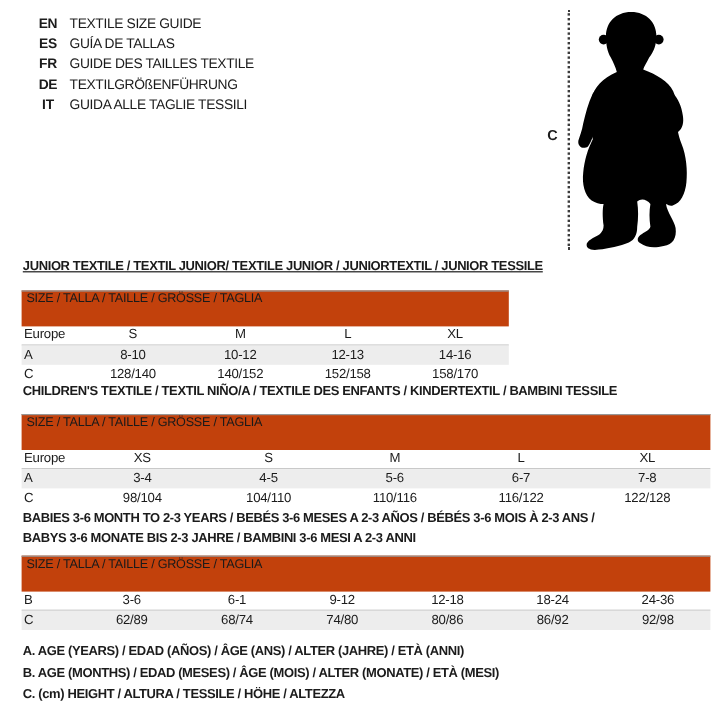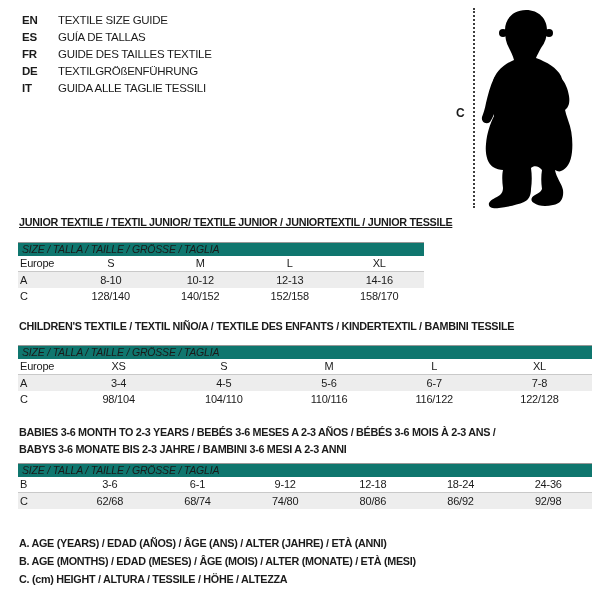--- a/index.html
+++ b/index.html
@@ -8,37 +8,37 @@
     font-family:"Liberation Sans", sans-serif;
     background:#ffffff;
     color:#1b1b1b;
     position:relative;
     overflow:hidden;
   }
   .abs { position:absolute; }
 
   
   .lang-list { left:22px; top:11px; }
-  .lang-row { display:flex; height:17px; align-items:center; }
+  .lang-row { display:flex; height:17px; align-items:center;text-align:center; }
   .lang-code { width:36px; font-weight:bold; font-size:11.5px; letter-spacing:-0.2px; }
   .lang-text { font-weight:normal; font-size:11.5px; letter-spacing:-0.3px; white-space:nowrap; }
 
   
   .height-line { left:473px; top:8px; height:200px; width:0; border-left:2px dotted #3c3c3c; }
   .height-label { left:456px; top:106px; font-weight:bold; font-size:12px; }
   .baby-svg { left:477px; top:2px; }
 
   
   .sec-title { font-weight:bold; font-size:10.8px; letter-spacing:-0.3px; line-height:15px; white-space:nowrap; }
 
   
   .size-table { position:absolute; font-size:11px; }
   .size-bar {
-    height:14px; line-height:13px; background:#0f766e; border-top:1px solid #979797;
-    padding-left:4px; font-size:10.5px; color:#1a1a1a; letter-spacing:-0.2px; white-space:nowrap;font-style:italic;
+    height:30px; line-height:13px; background:#c2410c; border-top:1px solid #979797;
+    padding-left:4px; font-size:10.5px; color:#1a1a1a; letter-spacing:-0.2px; white-space:nowrap;
   }
   .trow { display:flex; height:16px; line-height:16px; }
   .trow.sep { border-bottom:1px solid #c9c9c9; line-height:15px;align-items:flex-end; }
   .trow.shade { background:#ededed; }
   .tlabel { width:48px; padding-left:2px; letter-spacing:-0.2px; }
   .tcell { flex:1; text-align:center; letter-spacing:-0.2px; }
 
   
   .legend-line { font-weight:bold; font-size:10.8px; letter-spacing:-0.3px; height:18px; line-height:18px; white-space:nowrap; }
 </style>
@@ -188,21 +188,21 @@
     <span class="tlabel">B</span>
     <span class="tcell">3-6</span>
     <span class="tcell">6-1</span>
     <span class="tcell">9-12</span>
     <span class="tcell">12-18</span>
     <span class="tcell">18-24</span>
     <span class="tcell">24-36</span>
   </div>
   <div class="trow shade">
     <span class="tlabel">C</span>
-    <span class="tcell">62/68</span>
+    <span class="tcell">62/89</span>
     <span class="tcell">68/74</span>
     <span class="tcell">74/80</span>
     <span class="tcell">80/86</span>
     <span class="tcell">86/92</span>
     <span class="tcell">92/98</span>
   </div>
 </div>
 
 <div class="abs" style="left:19px; top:534px;">
   <div class="legend-line">A. AGE (YEARS) / EDAD (AÑOS) / ÂGE (ANS) / ALTER (JAHRE) / ETÀ (ANNI)</div>

